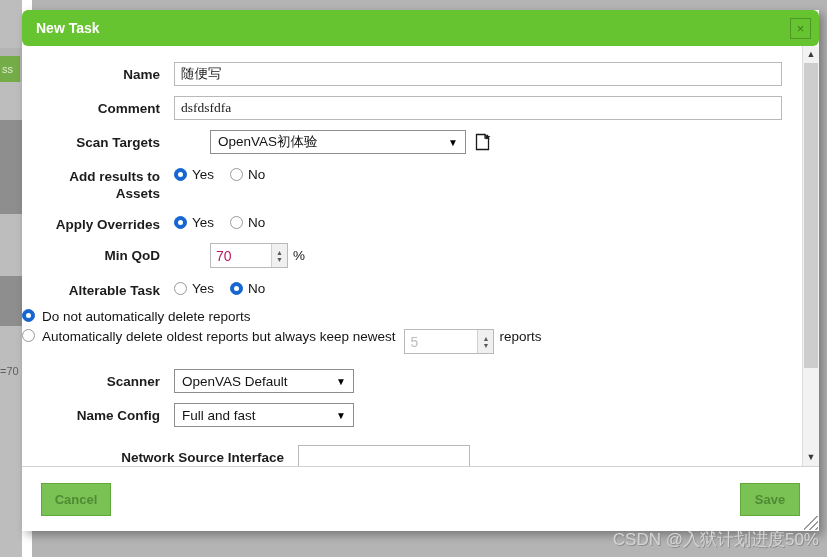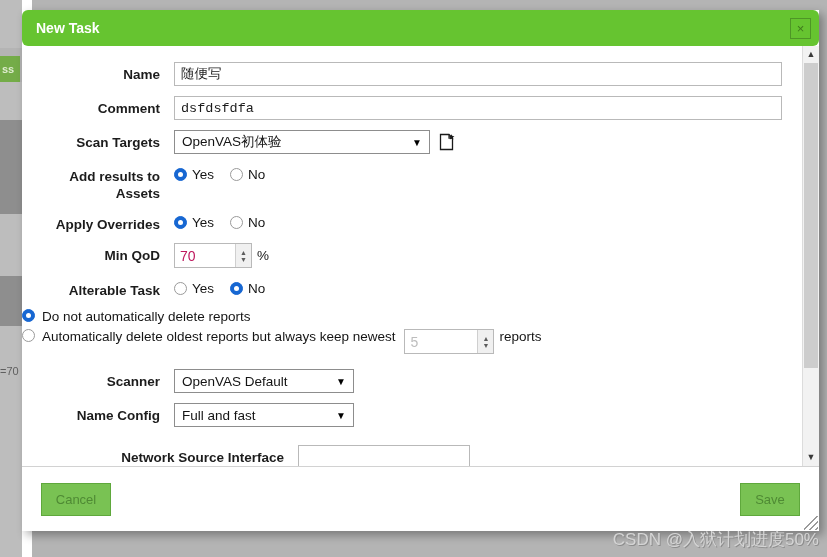--- a/index.html
+++ b/index.html
@@ -36,21 +36,20 @@
     width: 20px;
     height: 26px;
     background: #74ac48;
     color: #dfeccf;
     font-size: 11px;
     line-height: 26px;
     padding-left: 2px;
     box-sizing: border-box;
     overflow: hidden;
     white-space: nowrap;
-    font-weight: bold;
   }
   .bg-text {
     position: absolute;
     left: 0;
     top: 365px;
     width: 22px;
     font-size: 11px;
     color: #5f5f5f;
     white-space: nowrap;
     overflow: hidden;
@@ -145,21 +144,21 @@
     flex: 0 0 276px;
   }
   .ctl { flex: 1 1 auto; }
 
   
   input.txt {
     border: 1px solid #b9b9b9;
     background: #fff;
     height: 24px;
     font-size: 13.5px;
-    font-family: Liberation Mono, monospace;
+    font-family: Liberation Serif, serif;
     color: #1b1b1b;
     padding: 0 6px;
     box-sizing: border-box;
     outline: none;
   }
   #name-input { width: 608px; }
   #comment-input { width: 608px; }
   #nsi-input { width: 172px; height: 23px; }
 
   
@@ -175,21 +174,21 @@
     padding: 0 7px;
     box-sizing: border-box;
     cursor: pointer;
     user-select: none;
   }
   .sel .caret { font-size: 10px; margin-left: 10px; color: #000; }
   #targets-select { width: 256px; }
   #scanner-select { width: 180px; }
   #config-select { width: 180px; text-align: right; }
 
-  .inline { display: flex; align-items: center; }
+  .inline { display: flex; align-items: center; margin-left: 36px; }
 
   
   #new-target-icon {
     width: 16px;
     height: 18px;
     margin-left: 9px;
     position: relative;
     cursor: pointer;
   }
 
@@ -319,21 +318,21 @@
     justify-content: space-between;
     padding: 0 19px;
     box-sizing: border-box;
     position: relative;
   }
   .gbtn {
     background: #79c253;
     border: 1px solid #5fa83c;
     color: #4f8a34;
     font-size: 13px;
-    font-weight: normal;
+    font-weight: bold;
     width: 70px;
     height: 33px;
     cursor: pointer;
     font-family: "Liberation Sans", sans-serif;
   }
   #save-btn { width: 60px; }
 
   #resize-grip {
     position: absolute;
     right: 1px;

